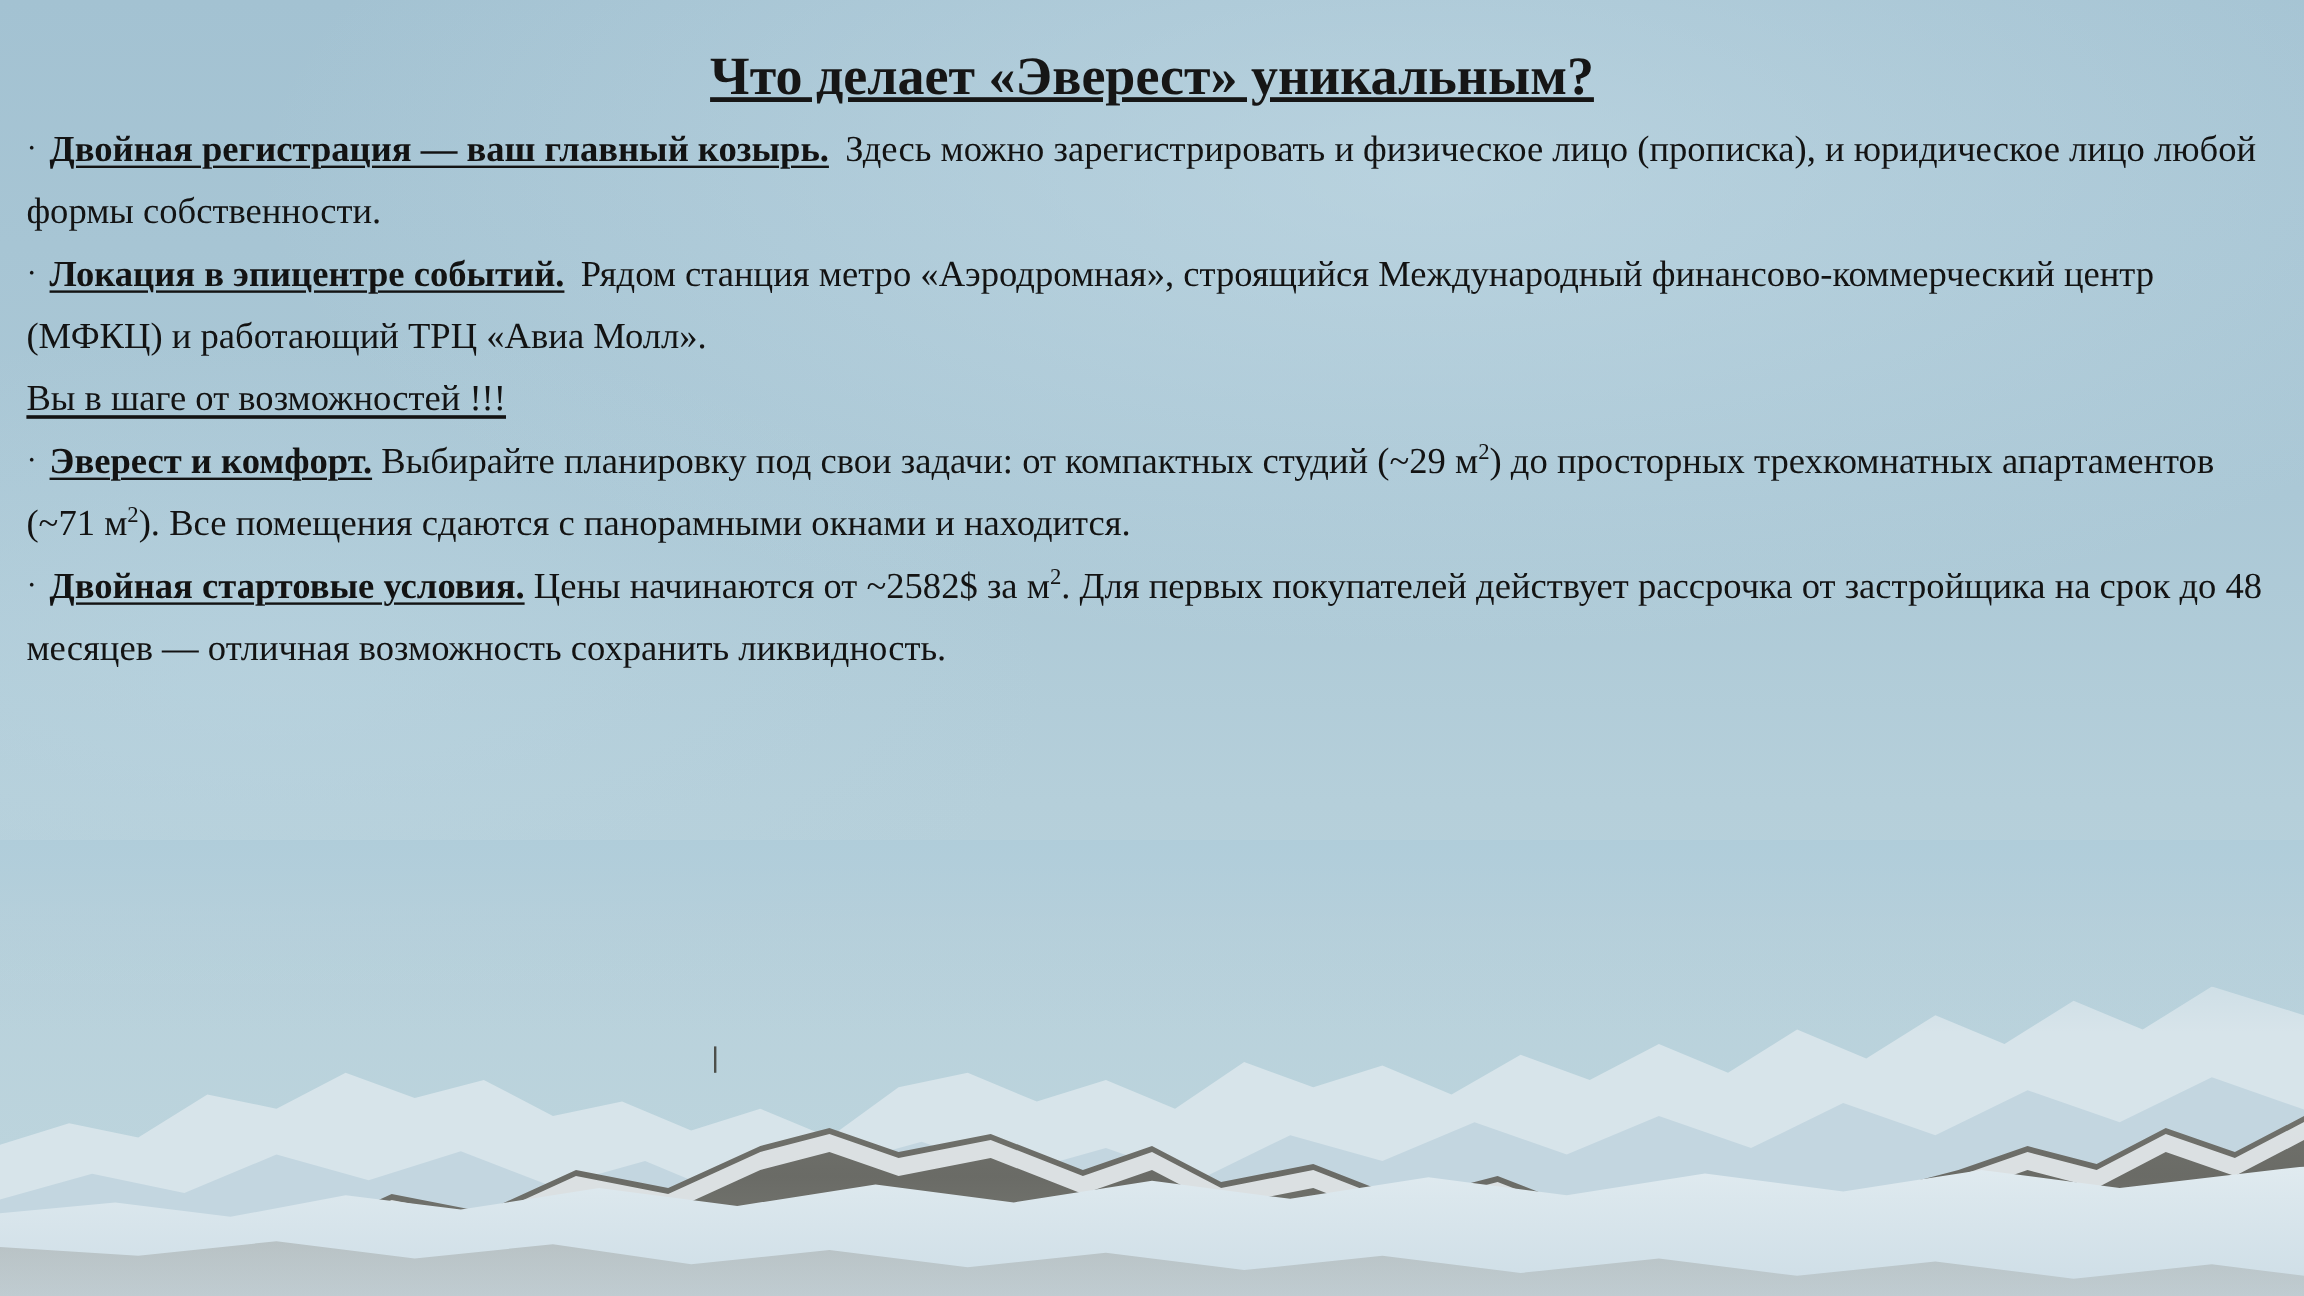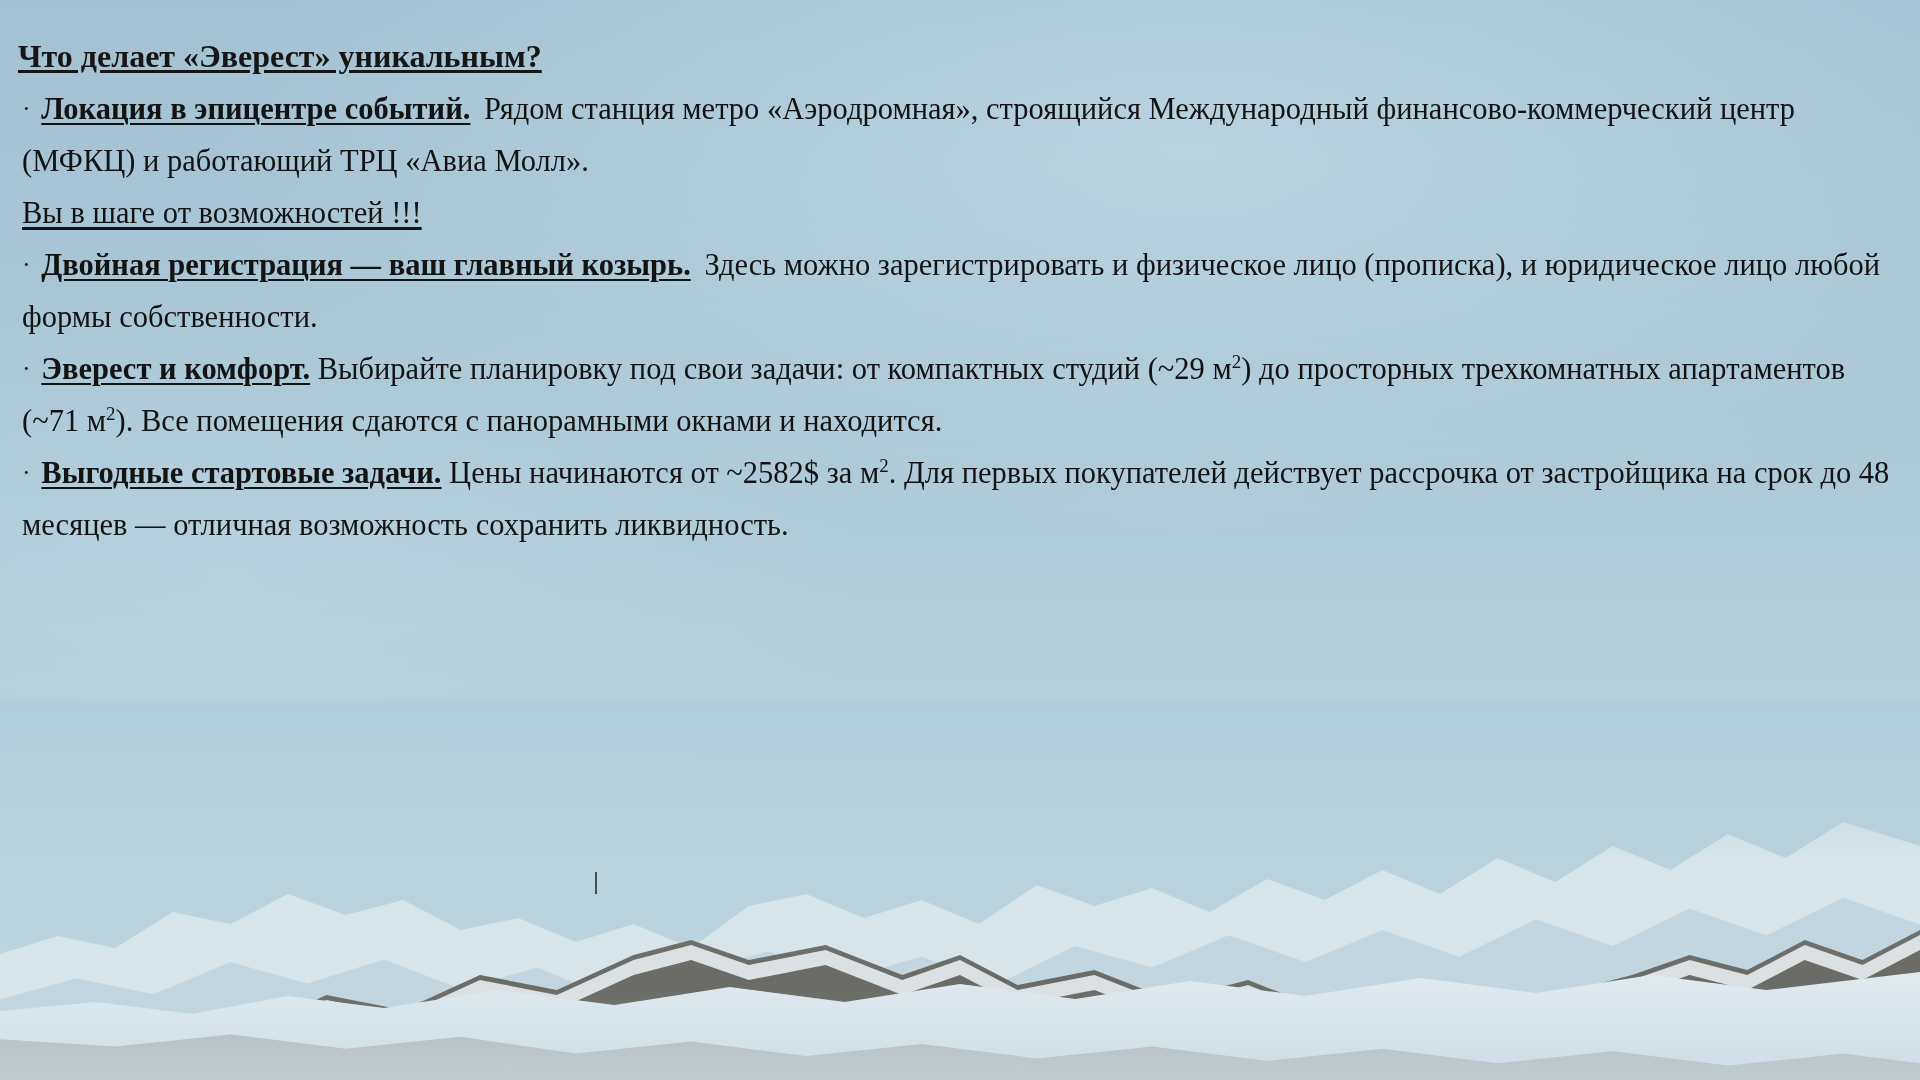--- a/index.html
+++ b/index.html
@@ -143,22 +143,22 @@
   
   .content {
     position: absolute;
     left: 0; top: 0;
     width: 1920px;
     z-index: 20;
     padding: 0 18px;
   }
 
   .slide-title {
-    text-align: left;
-    font-size: 32px;
+    text-align: center;
+    font-size: 45px;
     font-weight: bold;
     color: #161616;
     letter-spacing: 0px;
     margin: 38px 0 8px 0;
     line-height: 1.15;
   }
   .slide-title span.u { text-decoration: underline; text-underline-offset: 3px; }
 
   .bullets {
     margin: 0;
@@ -212,40 +212,40 @@
   <div class="content">
 
     <h1 class="slide-title">
       <span class="u">Что делает «Эверест» уникальным?</span>
     </h1>
 
     <div class="bullets">
 
       <p class="bullet">
         <span class="dot">·</span>
+        <span class="lead">Двойная регистрация — ваш главный козырь.</span>
+        <span class="lead-after">Здесь можно зарегистрировать и физическое лицо (прописка), и юридическое лицо любой формы собственности.</span>
+      </p>
+
+      <p class="bullet">
+        <span class="dot">·</span>
         <span class="lead">Локация в эпицентре событий.</span>
         <span class="lead-after">Рядом станция метро «Аэродромная», строящийся Международный финансово-коммерческий центр (МФКЦ) и работающий ТРЦ «Авиа Молл».</span>
         <br>
         <span class="underline-plain">Вы в шаге от возможностей !!!</span>
       </p>
 
-      <p class="bullet">
-        <span class="dot">·</span>
-        <span class="lead">Двойная регистрация — ваш главный козырь.</span>
-        <span class="lead-after">Здесь можно зарегистрировать и физическое лицо (прописка), и юридическое лицо любой формы собственности.</span>
-      </p>
-
 
       <p class="bullet">
         <span class="dot">·</span>
         <span class="lead">Эверест и комфорт.</span>
         <span>Выбирайте планировку под свои задачи: от компактных студий (~29 м</span><sup>2</sup><span>) до просторных трехкомнатных апартаментов (~71 м</span><sup>2</sup><span>). Все помещения сдаются с панорамными окнами и находится.</span>
       </p>
 
       <p class="bullet">
         <span class="dot">·</span>
-        <span class="lead">Выгодные стартовые задачи.</span>
+        <span class="lead">Двойная стартовые условия.</span>
         <span>Цены начинаются от ~2582$ за м</span><sup>2</sup><span>. Для первых покупателей действует рассрочка от застройщика на срок до 48 месяцев — отличная возможность сохранить ликвидность.</span>
       </p>
 
     </div>
   </div>
 </div>
 
 </body></html>

